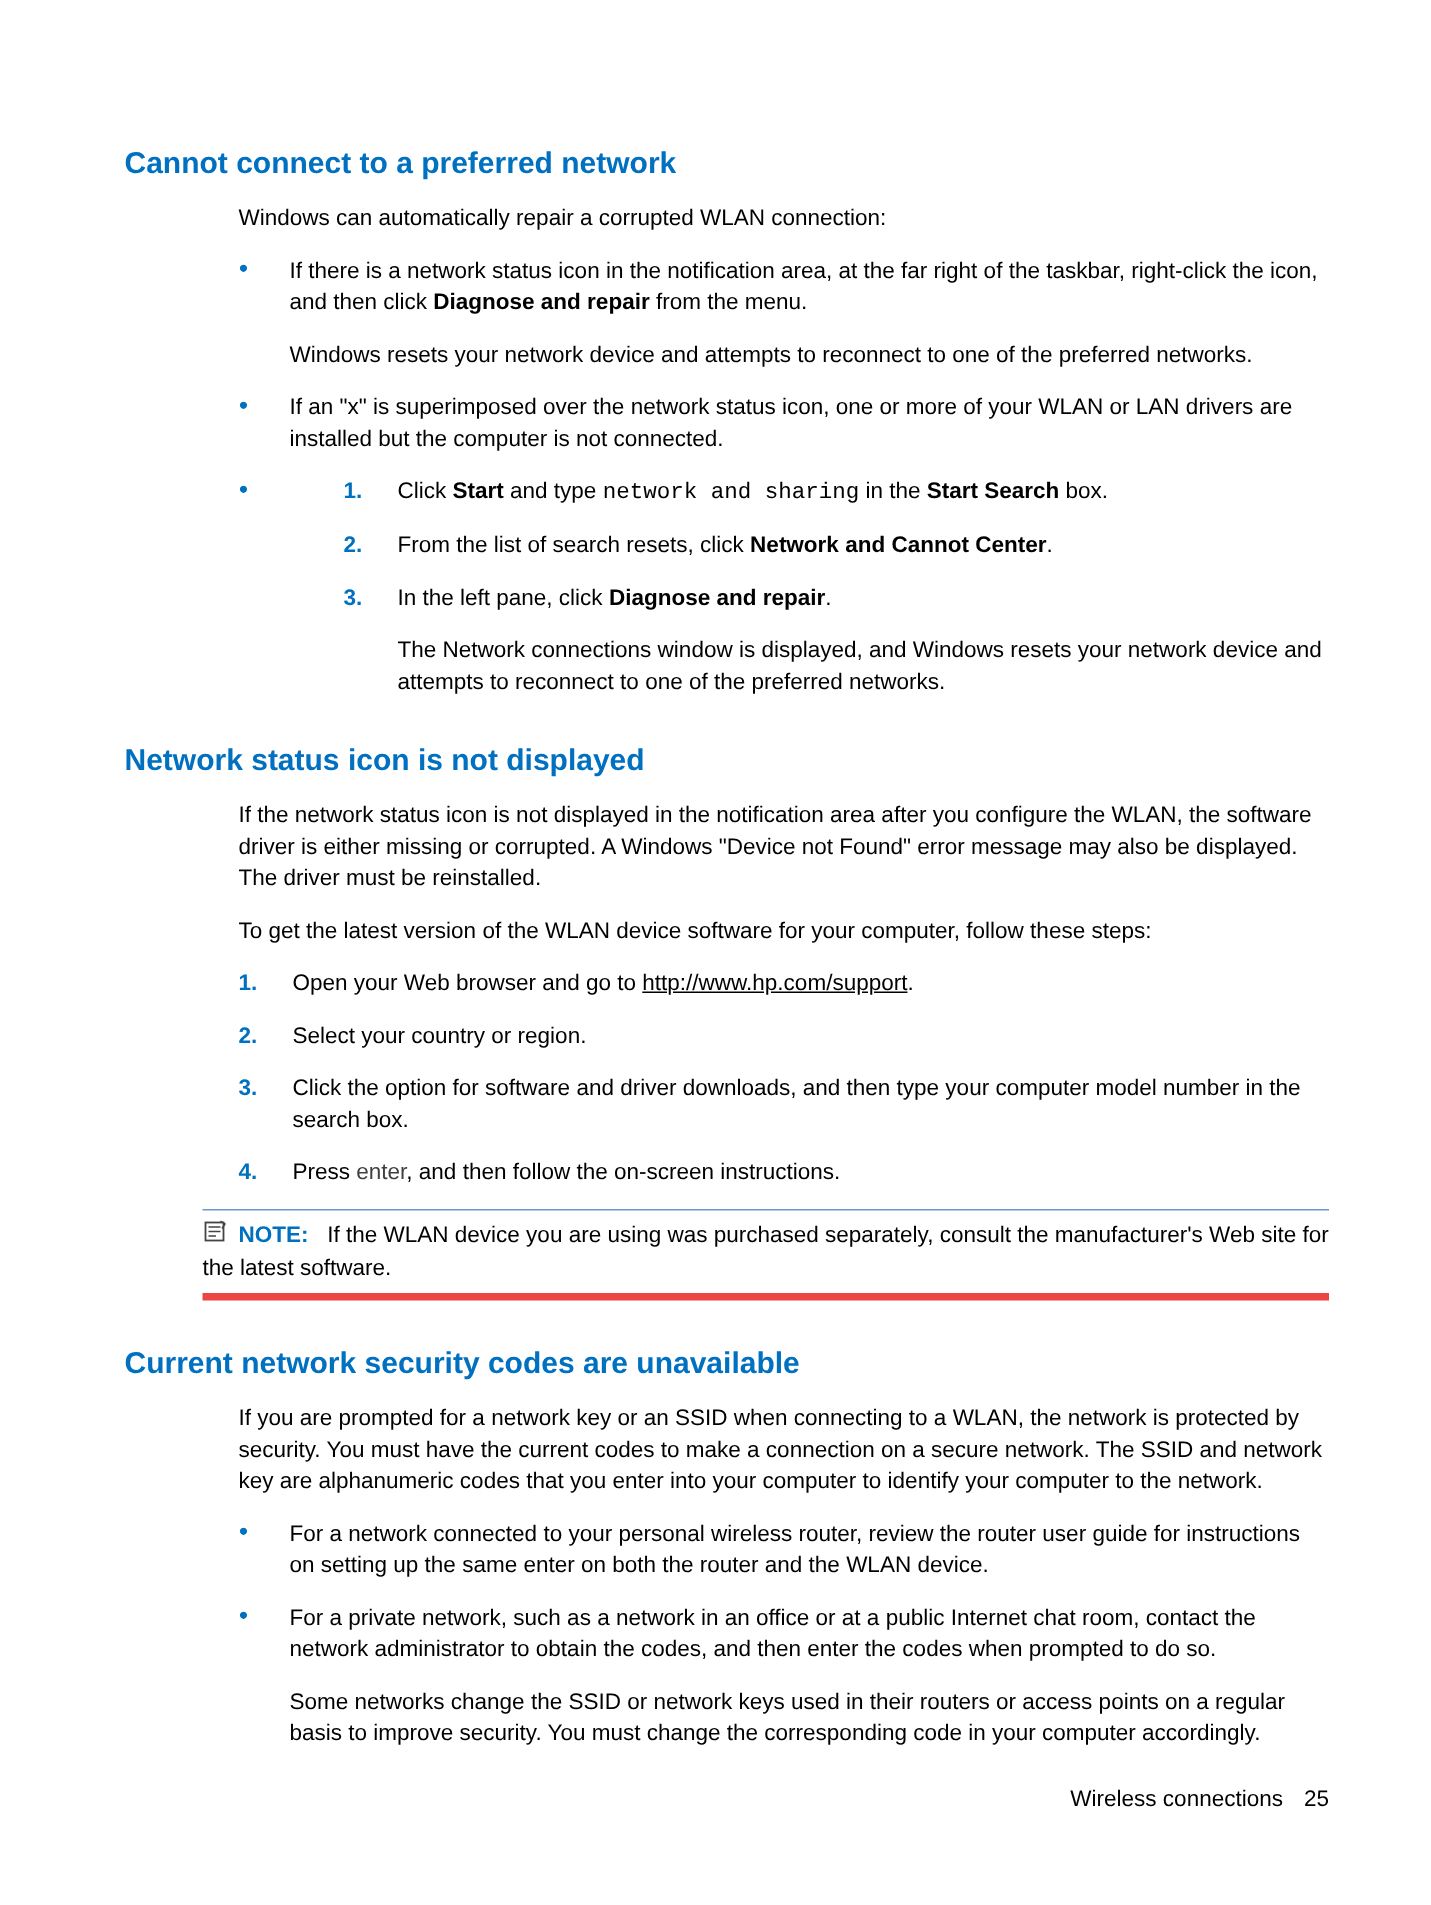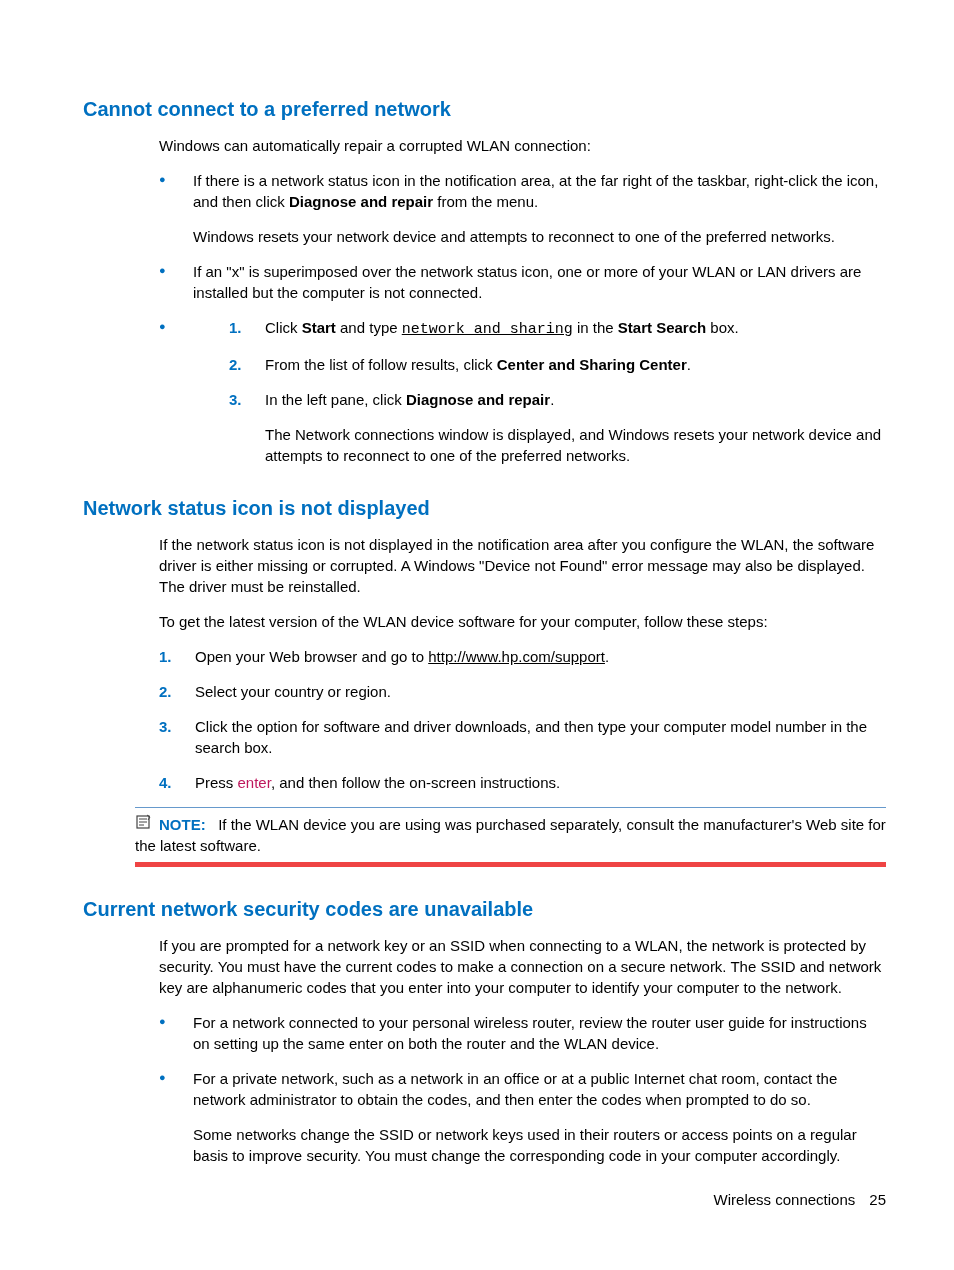--- a/index.html
+++ b/index.html
@@ -72,28 +72,27 @@
     font-weight: bold;
   }
   ol.numbers.body-level {
     margin-left: 76px;
   }
   .sub-para {
     margin-top: 14px;
   }
   .mono {
     font-family: "Courier New", monospace;
-    text-decoration: underline;
   }
   a.link {
     color: #000000;
     text-decoration: underline;
   }
   .key {
-    color: #be185d;
+    color: #404040;
   }
   .note-box {
     margin: 2px 0 0 52px;
     border-top: 1px solid #6699cc;
     border-bottom: 5px solid #ef4444;
     padding: 6px 0 6px 0;
     position: relative;
   }
   .note-icon {
     display: inline-block;
@@ -129,21 +128,21 @@
       <span>If there is a network status icon in the notification area, at the far right of the taskbar, right-click the icon, and then click </span><b>Diagnose and repair</b><span> from the menu.</span>
       <div class="sub-para">Windows resets your network device and attempts to reconnect to one of the preferred networks.</div>
     </li>
     <li>If an "x" is superimposed over the network status icon, one or more of your WLAN or LAN drivers are installed but the computer is not connected.</li>
     <li>
       <ol class="numbers">
         <li>
           <span>Click </span><b>Start</b><span> and type </span><span class="mono">network and sharing</span><span> in the </span><b>Start Search</b><span> box.</span>
         </li>
         <li>
-          <span>From the list of follow results, click </span><b>Center and Sharing Center</b><span>.</span>
+          <span>From the list of search resets, click </span><b>Network and Cannot Center</b><span>.</span>
         </li>
         <li>
           <span>In the left pane, click </span><b>Diagnose and repair</b><span>.</span>
           <div class="sub-para">The Network connections window is displayed, and Windows resets your network device and attempts to reconnect to one of the preferred networks.</div>
         </li>
       </ol>
     </li>
   </ul>
 
   <div class="heading mt">Network status icon is not displayed</div>

